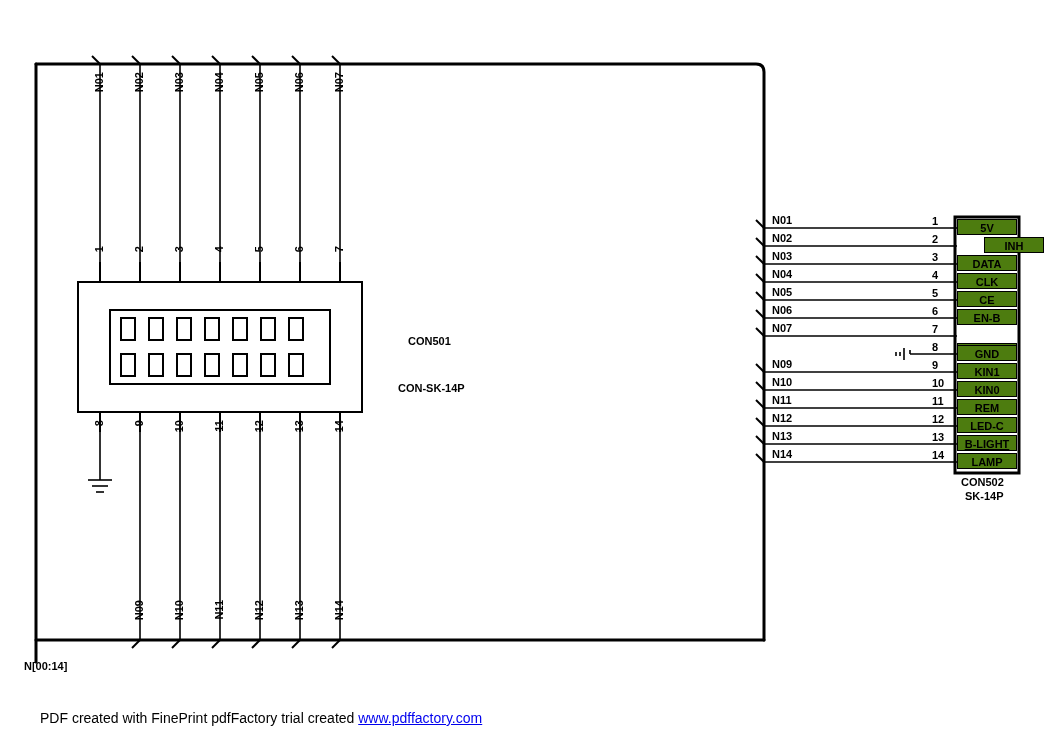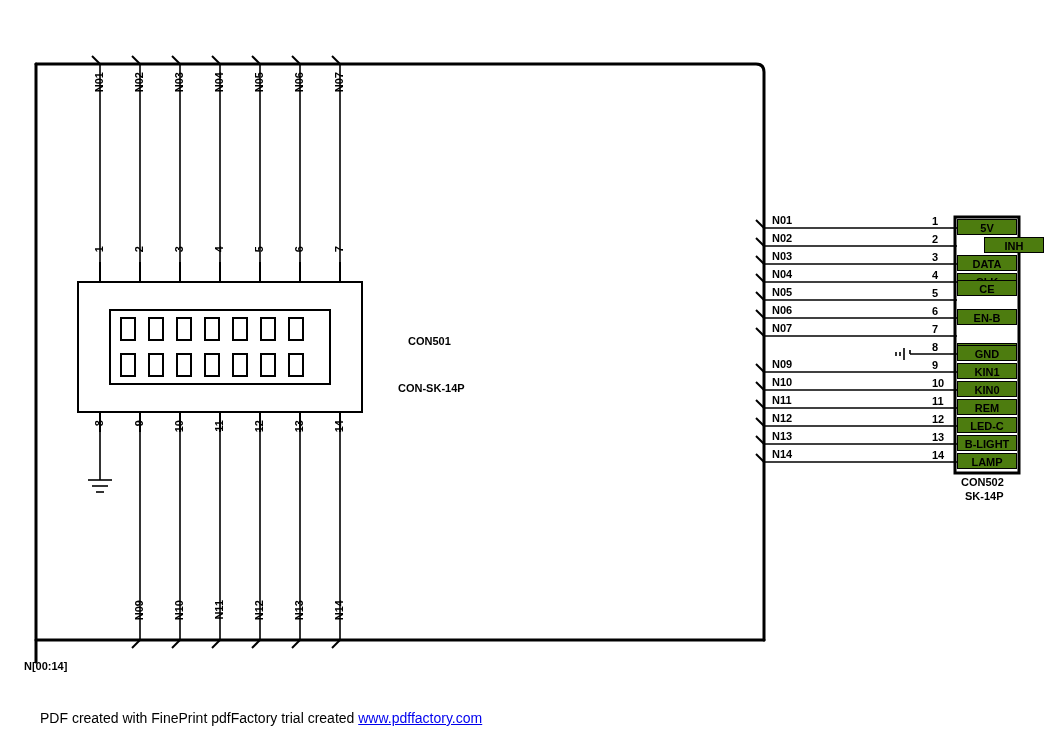--- a/index.html
+++ b/index.html
@@ -251,21 +251,21 @@
       <div class="lbl" style="left: 932px; top: 233px;">2</div>
       <div class="con502-cell" style="left: 984px; top: 237px; width: 60px;">INH</div>
       <div class="lbl" style="left: 772px; top: 250px;">N03</div>
       <div class="lbl" style="left: 932px; top: 251px;">3</div>
       <div class="con502-cell" style="left: 957px; top: 255px; width: 60px;">DATA</div>
       <div class="lbl" style="left: 772px; top: 268px;">N04</div>
       <div class="lbl" style="left: 932px; top: 269px;">4</div>
       <div class="con502-cell" style="left: 957px; top: 273px; width: 60px;">CLK</div>
       <div class="lbl" style="left: 772px; top: 286px;">N05</div>
       <div class="lbl" style="left: 932px; top: 287px;">5</div>
-      <div class="con502-cell" style="left: 957px; top: 280px; width: 60px;">CE</div>
+      <div class="con502-cell" style="left: 957px; top: 291px; width: 60px;">CE</div>
       <div class="lbl" style="left: 772px; top: 304px;">N06</div>
       <div class="lbl" style="left: 932px; top: 305px;">6</div>
       <div class="con502-cell" style="left: 957px; top: 309px; width: 60px;">EN-B</div>
       <div class="lbl" style="left: 772px; top: 322px;">N07</div>
       <div class="lbl" style="left: 932px; top: 323px;">7</div>
       <div class="con502-cell" style="left: 957px; top: 327px; width: 60px; margin-top: 16px;">EN_A</div>
       <div class="lbl" style="left: 932px; top: 341px;">8</div>
       <div class="con502-cell" style="left: 957px; top: 345px; width: 60px;">GND</div>
       <div class="lbl" style="left: 772px; top: 358px;">N09</div>
       <div class="lbl" style="left: 932px; top: 359px;">9</div>
@@ -274,21 +274,21 @@
       <div class="lbl" style="left: 932px; top: 377px;">10</div>
       <div class="con502-cell" style="left: 957px; top: 381px; width: 60px;">KIN0</div>
       <div class="lbl" style="left: 772px; top: 394px;">N11</div>
       <div class="lbl" style="left: 932px; top: 395px;">11</div>
       <div class="con502-cell" style="left: 957px; top: 399px; width: 60px;">REM</div>
       <div class="lbl" style="left: 772px; top: 412px;">N12</div>
       <div class="lbl" style="left: 932px; top: 413px;">12</div>
       <div class="con502-cell" style="left: 957px; top: 417px; width: 60px;">LED-C</div>
       <div class="lbl" style="left: 772px; top: 430px;">N13</div>
       <div class="lbl" style="left: 932px; top: 431px;">13</div>
-      <div class="con502-cell" style="left: 957px; top: 435px; width: 60px;">B-LIGHT</div>
+      <div class="con502-cell" style="left: 957px; top: 435px; width: 60px; text-decoration: underline;">B-LIGHT</div>
       <div class="lbl" style="left: 772px; top: 448px;">N14</div>
       <div class="lbl" style="left: 932px; top: 449px;">14</div>
       <div class="con502-cell" style="left: 957px; top: 453px; width: 60px;">LAMP</div>
       <div class="lbl" style="left: 961px; top: 476px;">CON502</div>
       <div class="lbl" style="left: 965px; top: 490px;">SK-14P</div>
     </div>
 
 </div>
 
 <div class="footer">

